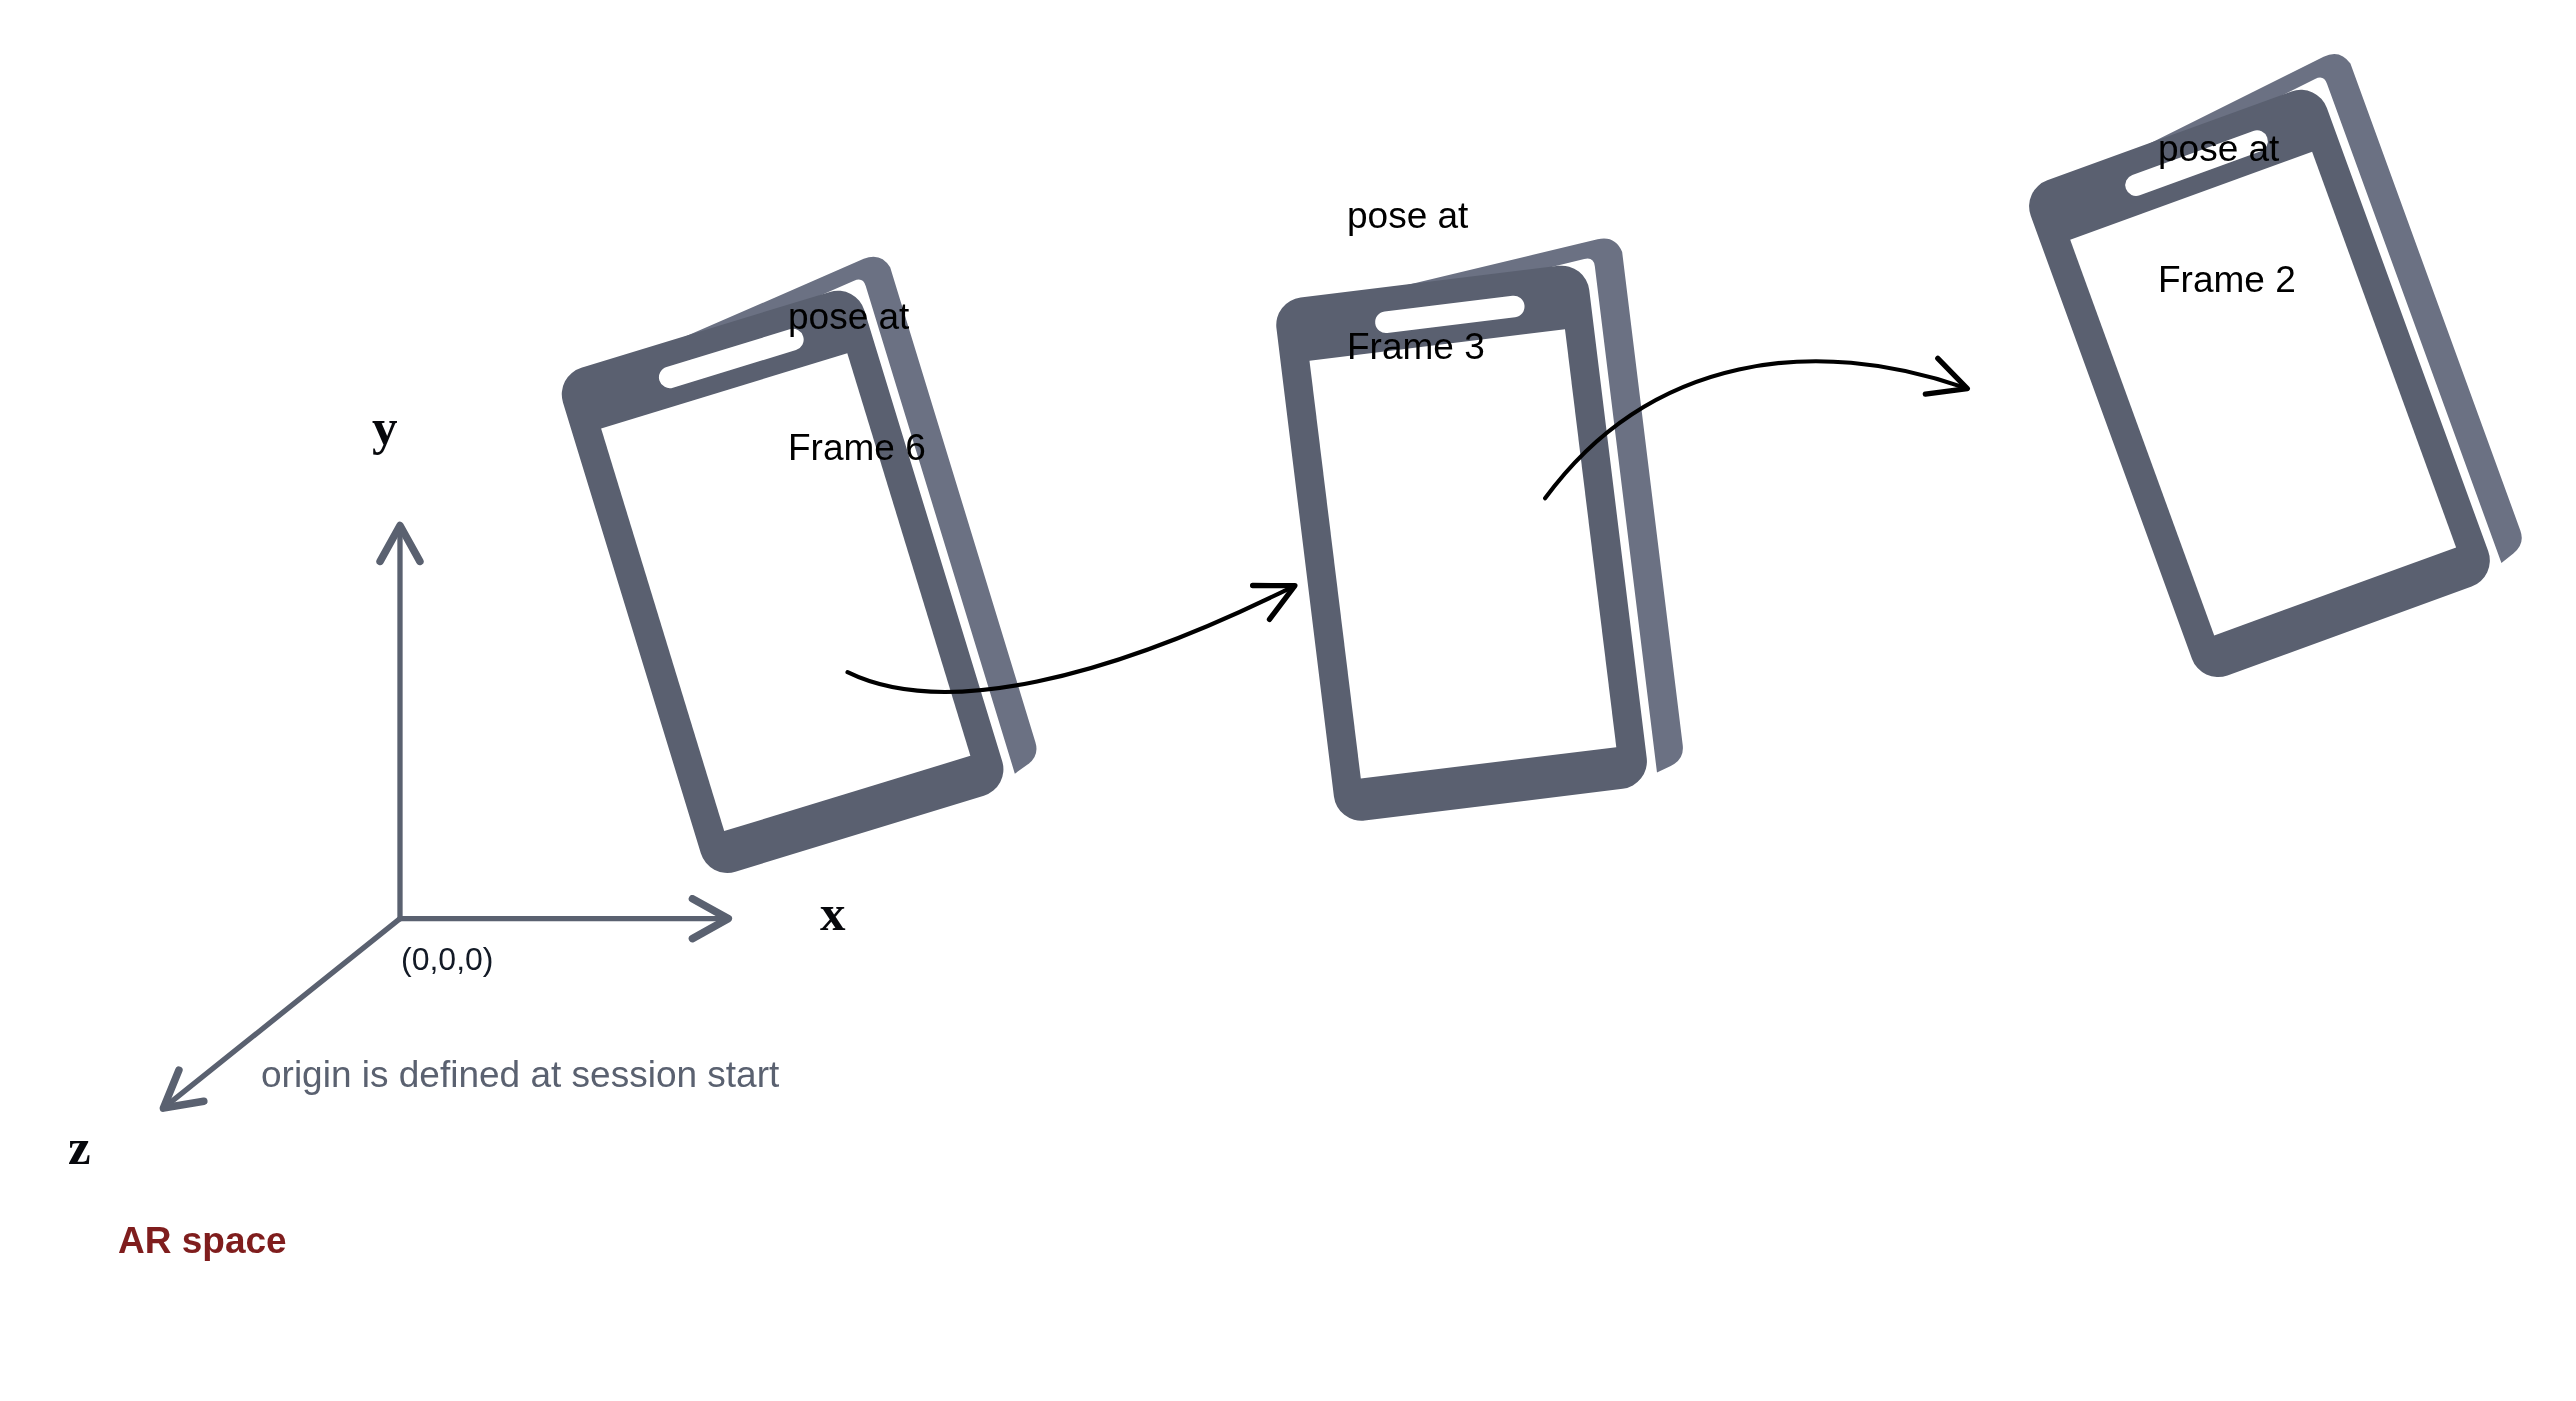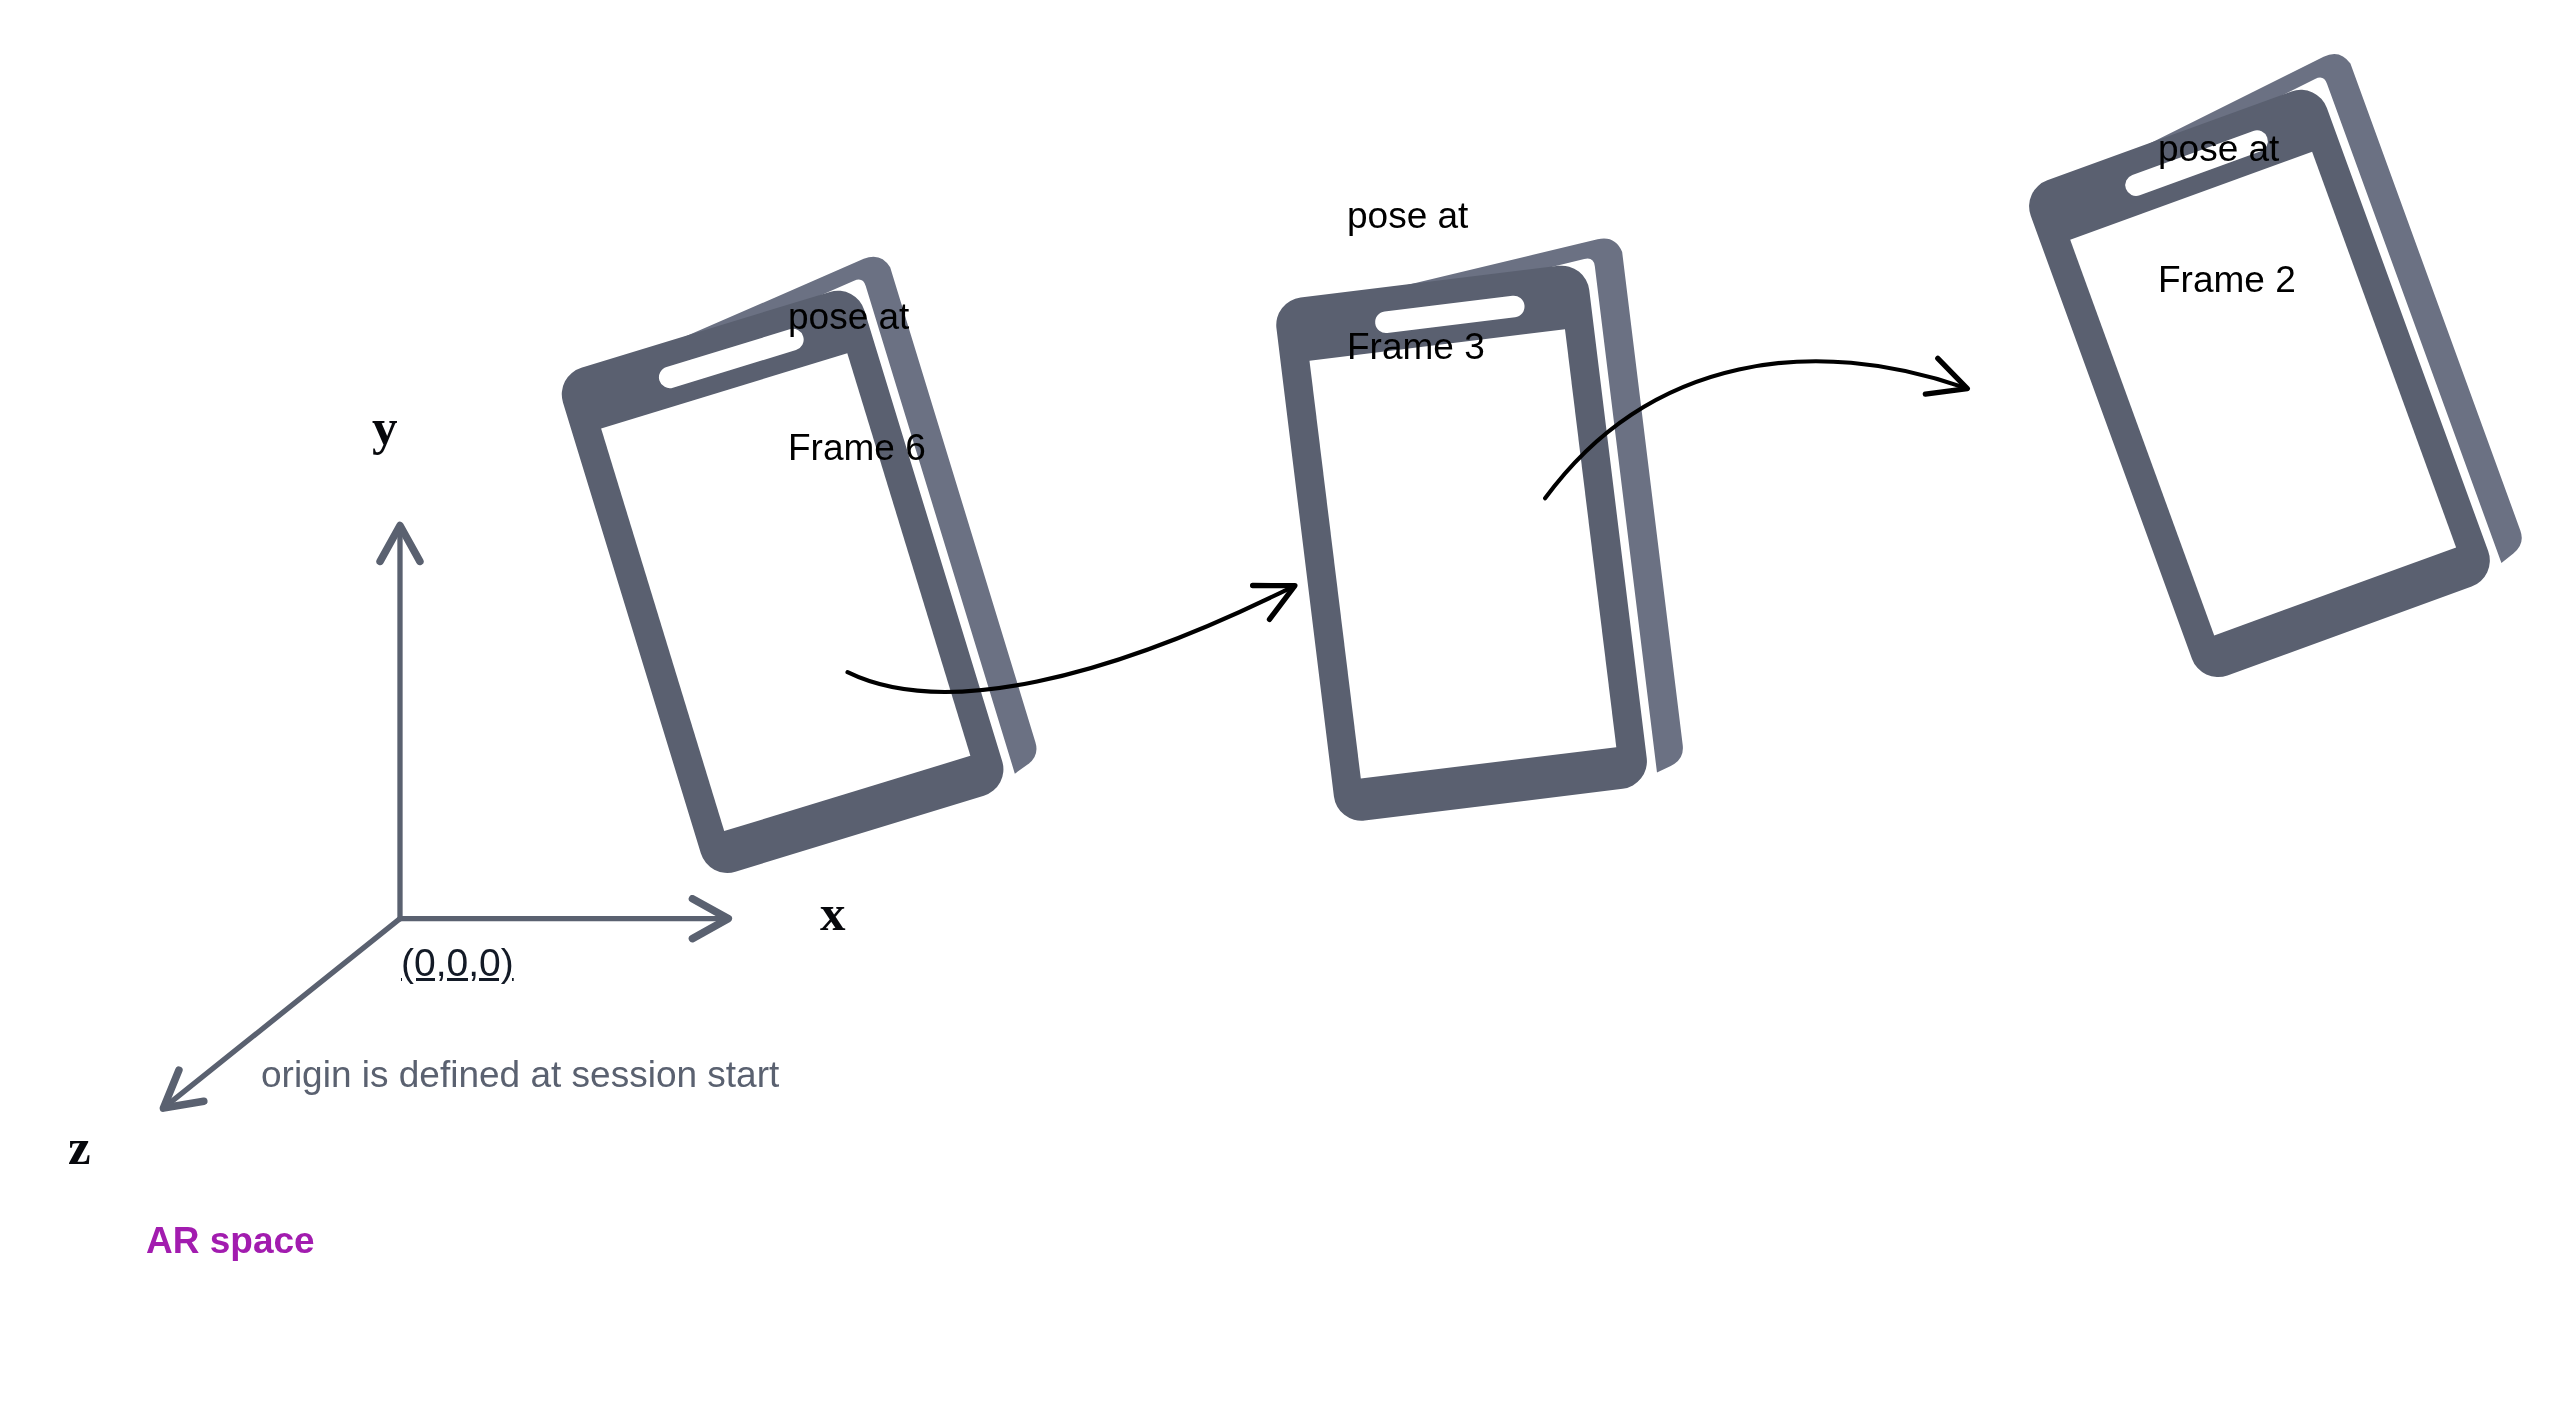--- a/index.html
+++ b/index.html
@@ -45,40 +45,38 @@
     text-align: left;
   }
   .axis-letter {
     font-size: 51px;
     font-weight: 700;
     color: #07080c;
     font-family: "Liberation Serif", serif;
     letter-spacing: 0px;
   }
   .origin-label {
-    font-size: 39px;
+    font-size: 32px;
     font-weight: 400;
     color: #131a26;
-    text-decoration: underline;
   }
   .note {
     font-size: 37px;
     font-weight: 400;
     color: #5a6170;
   }
   .caption-bold {
     font-size: 37px;
     font-weight: 700;
     color: #5a6170;
   }
   .space-label {
     font-size: 37px;
     font-weight: 700;
-    color: #a21caf;
-    margin-left: 28px;
+    color: #7f1d1d;
   }
 </style>
 </head>
 <body>
 
 <div id="stage">
 
   <svg id="diagram-svg" viewBox="0 0 4368 2376" xmlns="http://www.w3.org/2000/svg">
 
     <defs>

